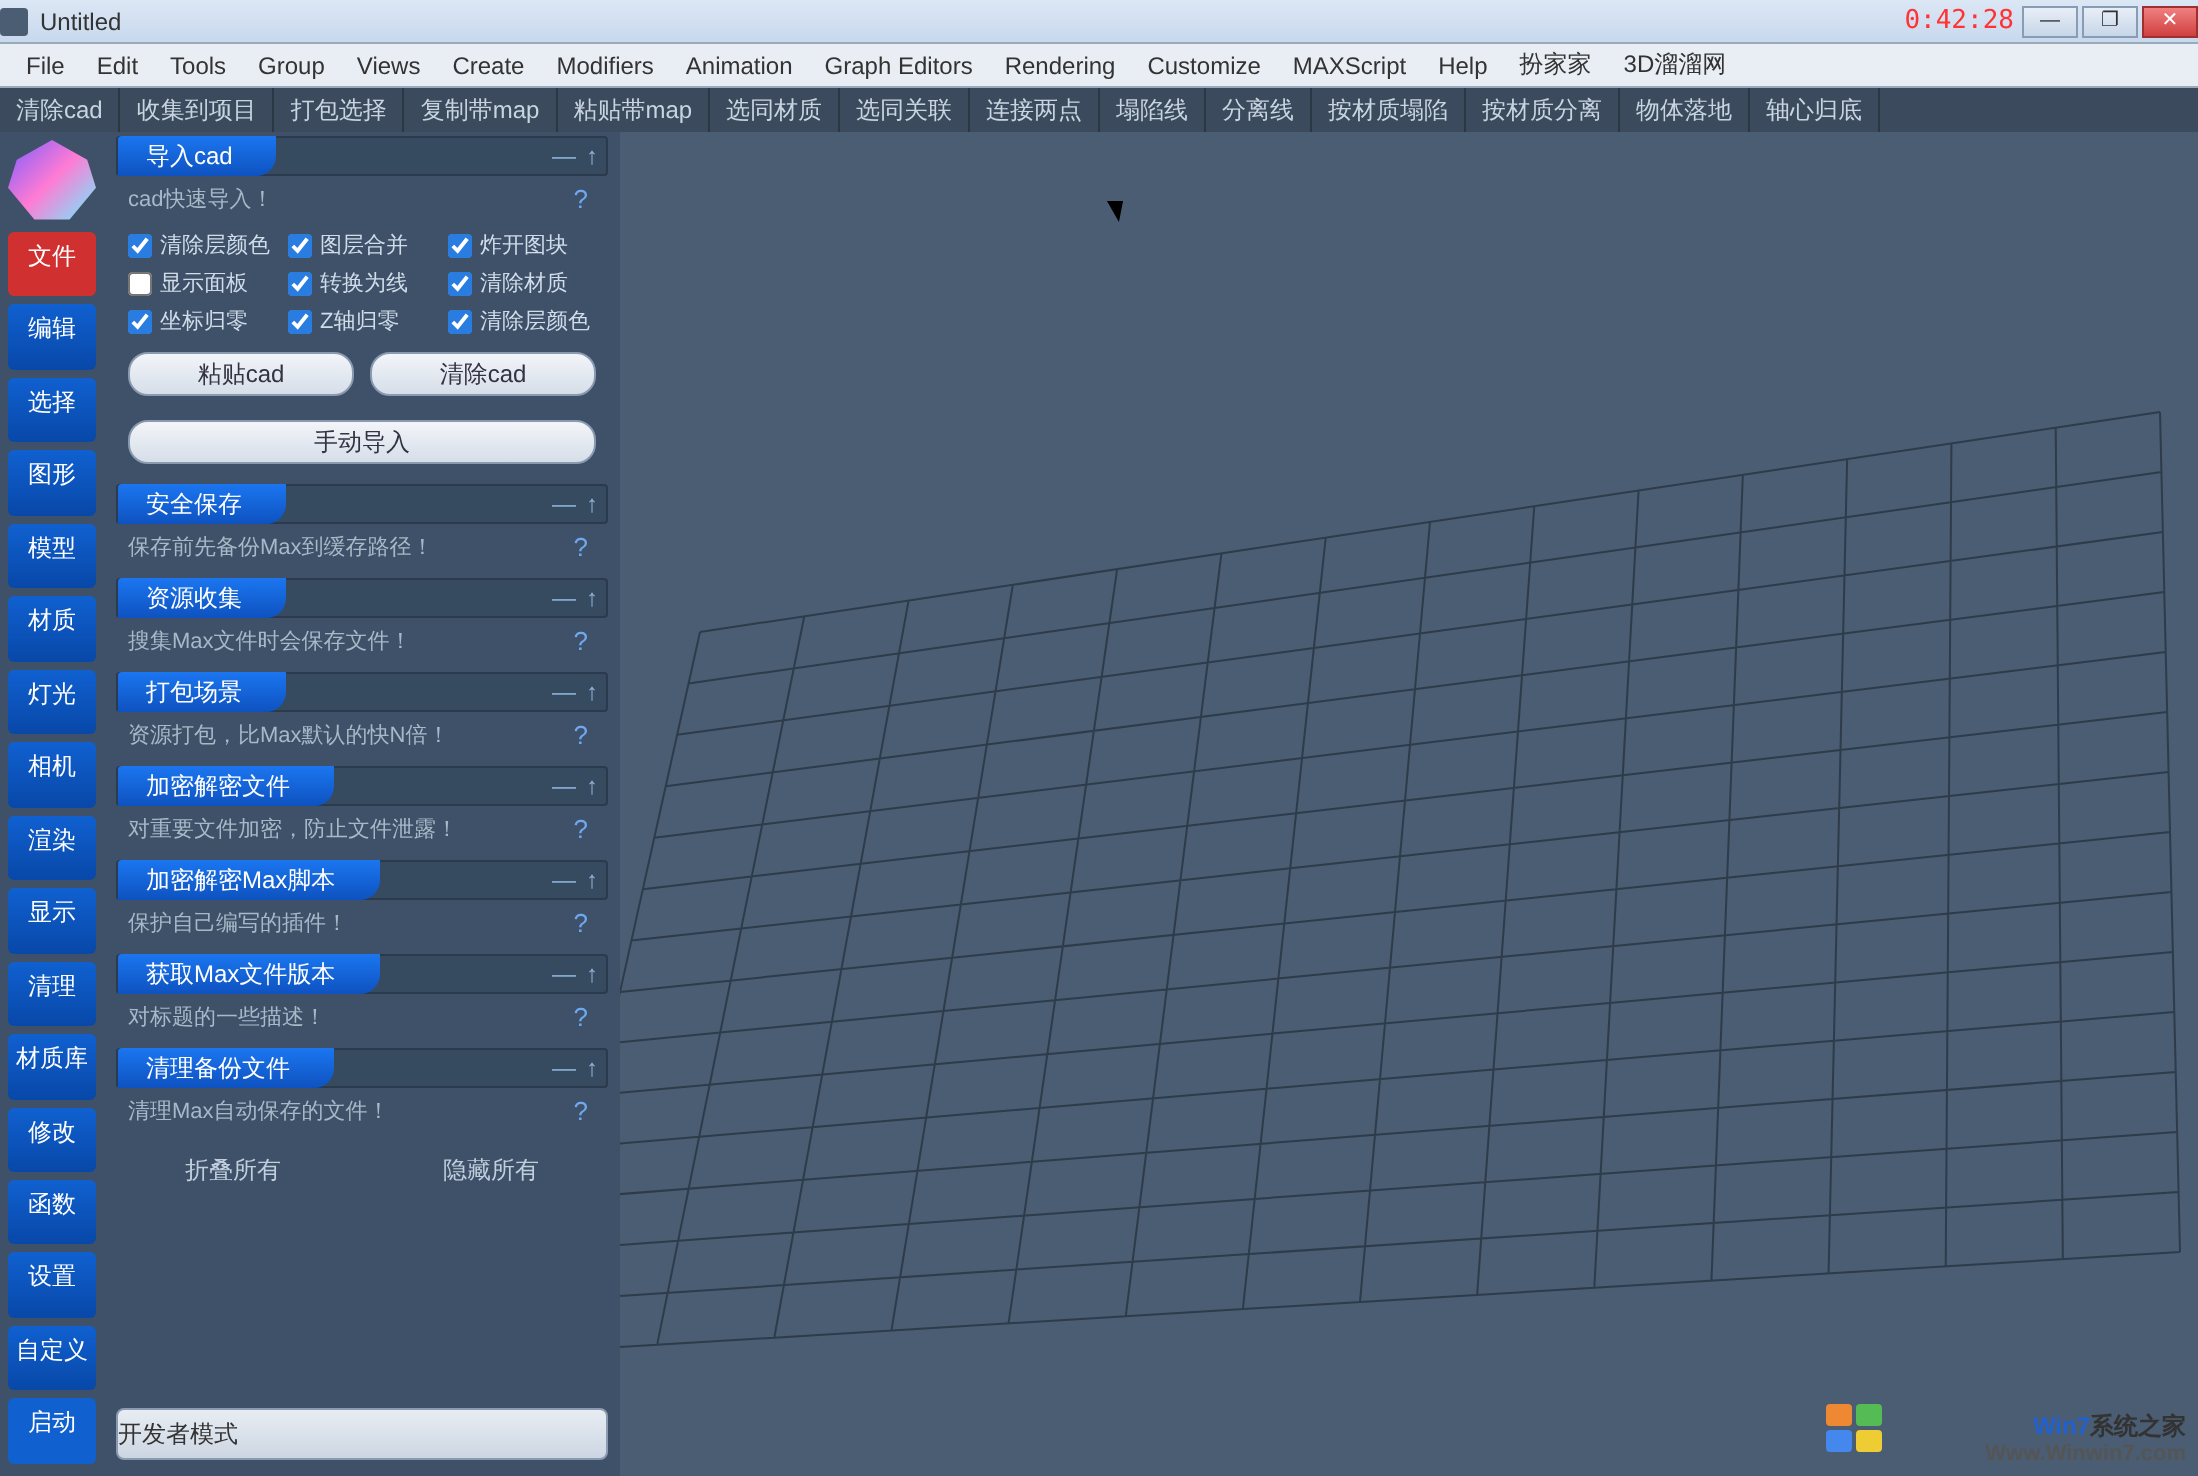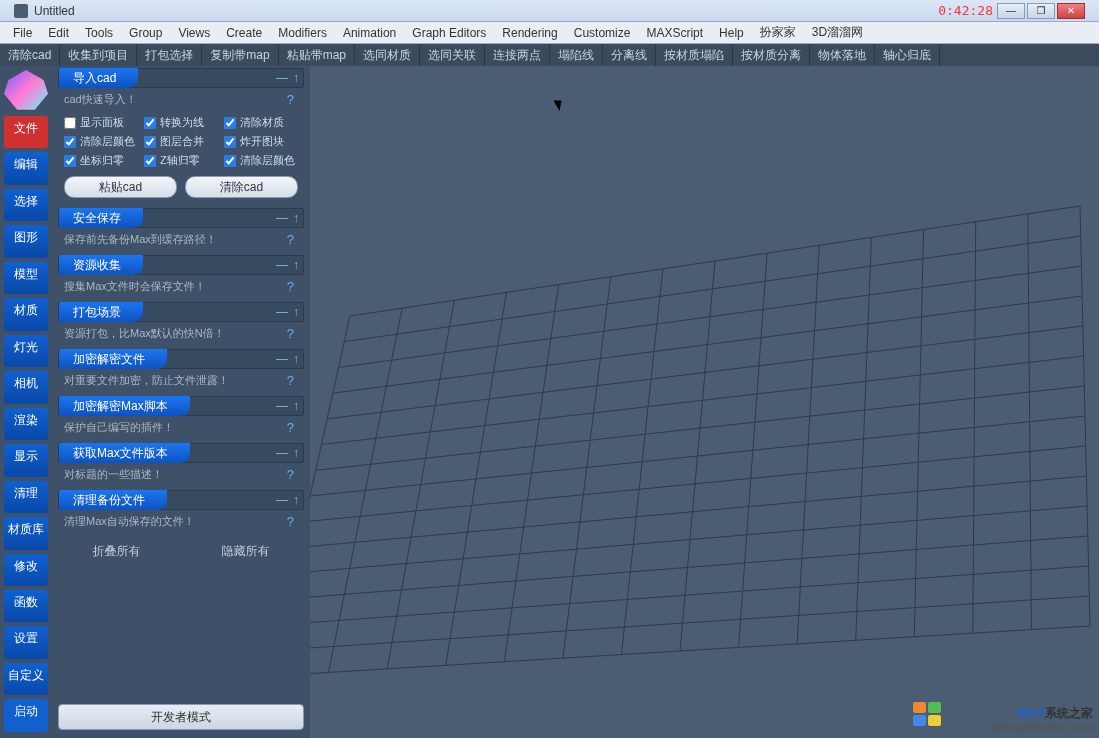--- a/index.html
+++ b/index.html
@@ -1,19 +1,19 @@
 <!DOCTYPE html>
 <html><head>
 <meta charset="utf-8">
 <style>
   * { box-sizing: border-box; margin: 0; padding: 0; font-family: "Microsoft YaHei", Arial, sans-serif; }
   body { width: 1099px; height: 738px; overflow: hidden; background: #4a5d73; }
 
   
-  .titlebar { height: 22px; background: linear-gradient(#dce7f5,#c8d8ed); display: flex; align-items: center; padding: 0 14px; font-size: 12px; color: #333; border-bottom: 1px solid #9ab; justify-content: center; }
+  .titlebar { height: 22px; background: linear-gradient(#dce7f5,#c8d8ed); display: flex; align-items: center; padding: 0 0; font-size: 12px; color: #333; border-bottom: 1px solid #9ab; justify-content: center; }
   .titlebar .app-icon { width: 14px; height: 14px; background: #4a5d73; border-radius: 2px; margin-right: 6px; display:inline-block; }
   .titlebar .spacer { flex: 1; }
   .titlebar .time { color: #f33; font-family: monospace; font-size: 13px; margin-right: 4px; }
   .winbtns { display: flex; gap: 2px; }
   .winbtn { width: 28px; height: 16px; border: 1px solid #889db3; background: linear-gradient(#e7eef7,#c7d6e8); font-size: 10px; line-height: 14px; text-align: center; cursor: pointer; }
   .winbtn.close { background: linear-gradient(#f08080,#d04040); color: #fff; border-color: #a03030; }
 
   
   .menubar { height: 22px; background: #e9eef5; display: flex; align-items: center; padding: 5px 6px; font-size: 12px; color: #333; border-bottom: 1px solid #9ab; gap: 2px; }
   .menubar span { padding: 2px 7px; cursor: pointer; }
@@ -48,21 +48,21 @@
   .chk { flex: 1; display: flex; align-items: center; gap: 4px; font-size: 11px; color: #d0dcea; }
   .chk input { width: 12px; height: 12px; accent-color: #2a7de0; }
 
   .btnrow { display: flex; gap: 8px; padding: 6px; }
   .pbtn { flex: 1; height: 22px; background: linear-gradient(#f2f5f9,#d6dee8); border: 1px solid #8a9ab0; border-radius: 10px; font-size: 12px; color: #334; cursor: pointer; text-align: center; line-height: 20px; }
   .pbtn.full { width: 100%; }
 
   .footerrow { display: flex; padding: 6px 0; }
   .footerrow .half { flex: 1; text-align: center; font-size: 12px; color: #c0cedd; cursor: pointer; }
   .panelspacer { flex: 1; }
-  .devmode { height: 26px; margin: 4px 6px 8px; background: linear-gradient(#e8edf3,#ccd6e2); border: 1px solid #8a9ab0; border-radius: 4px; font-size: 12px; text-align: center; line-height: 24px; color: #333; cursor: pointer; }
+  .devmode { height: 26px; margin: 4px 6px 8px; background: linear-gradient(#e8edf3,#ccd6e2); border: 1px solid #8a9ab0; border-radius: 4px; font-size: 12px; text-align: left; line-height: 24px; color: #333; cursor: pointer; }
 
   
   .viewport { flex: 1; background: #4a5d73; position: relative; overflow: hidden; }
   .grid-svg { position: absolute; inset: 0; }
   .cursor { position: absolute; left: 246px; top: 32px; width: 10px; height: 14px; }
   .cursor::before { content: ""; position: absolute; width: 0; height: 0; border-left: 7px solid #000; border-top: 4px solid transparent; border-bottom: 8px solid transparent; transform: rotate(-30deg); }
   .watermark { position: absolute; right: 6px; bottom: 4px; text-align: right; font-size: 12px; color: #333; line-height: 1.2; font-weight: bold; }
   .watermark .l1 b { color: #2060d0; }
   .watermark .l2 { font-size: 11px; color: #555; }
   .wmicon { position: absolute; right: 150px; bottom: 6px; width: 40px; height: 36px; }
@@ -157,64 +157,67 @@
         <div class="sec-ctrl">↑</div>
       </div>
       <div class="sec-desc">
         <span>cad快速导入！</span>
         <span class="flex"></span>
         <span class="qmark">?</span>
       </div>
       <div id="checkgrid">
           <div class="checkrow">
             <label class="chk">
+              <input type="checkbox" checked="" style="">
+              <span>清除层颜色</span>
+            </label>
+            <label class="chk">
+              <input type="checkbox" checked="" style="">
+              <span>图层合并</span>
+            </label>
+            <label class="chk">
+              <input type="checkbox" checked="" style="">
+              <span>炸开图块</span>
+            </label>
+          </div>
+          <div class="checkrow">
+            <label class="chk">
               <input type="checkbox" style="">
               <span>显示面板</span>
             </label>
             <label class="chk">
               <input type="checkbox" checked="" style="">
               <span>转换为线</span>
             </label>
             <label class="chk">
               <input type="checkbox" checked="" style="">
               <span>清除材质</span>
-            </label>
-          </div>
-          <div class="checkrow">
-            <label class="chk">
-              <input type="checkbox" checked="" style="">
-              <span>清除层颜色</span>
-            </label>
-            <label class="chk">
-              <input type="checkbox" checked="" style="">
-              <span>图层合并</span>
-            </label>
-            <label class="chk">
-              <input type="checkbox" checked="" style="">
-              <span>炸开图块</span>
             </label>
           </div>
           <div class="checkrow">
             <label class="chk">
               <input type="checkbox" checked="" style="">
               <span>坐标归零</span>
             </label>
             <label class="chk">
               <input type="checkbox" checked="" style="">
               <span>Z轴归零</span>
             </label>
             <label class="chk">
               <input type="checkbox" checked="" style="">
               <span>清除层颜色</span>
             </label>
           </div>
         </div>
       <div class="btnrow">
         <div class="pbtn">粘贴cad</div>
         <div class="pbtn">清除cad</div>
+      </div>
+      <div class="btnrow">
+        <div class="pbtn full">手动导入</div>
       </div>
     </div>
 
     <div id="collapsed-sections">
         <div class="section">
           <div class="sec-header">
             <div class="sec-title">安全保存</div>
             <div class="flex"></div>
             <div class="sec-ctrl">—</div>
             <div class="sec-ctrl">↑</div>

